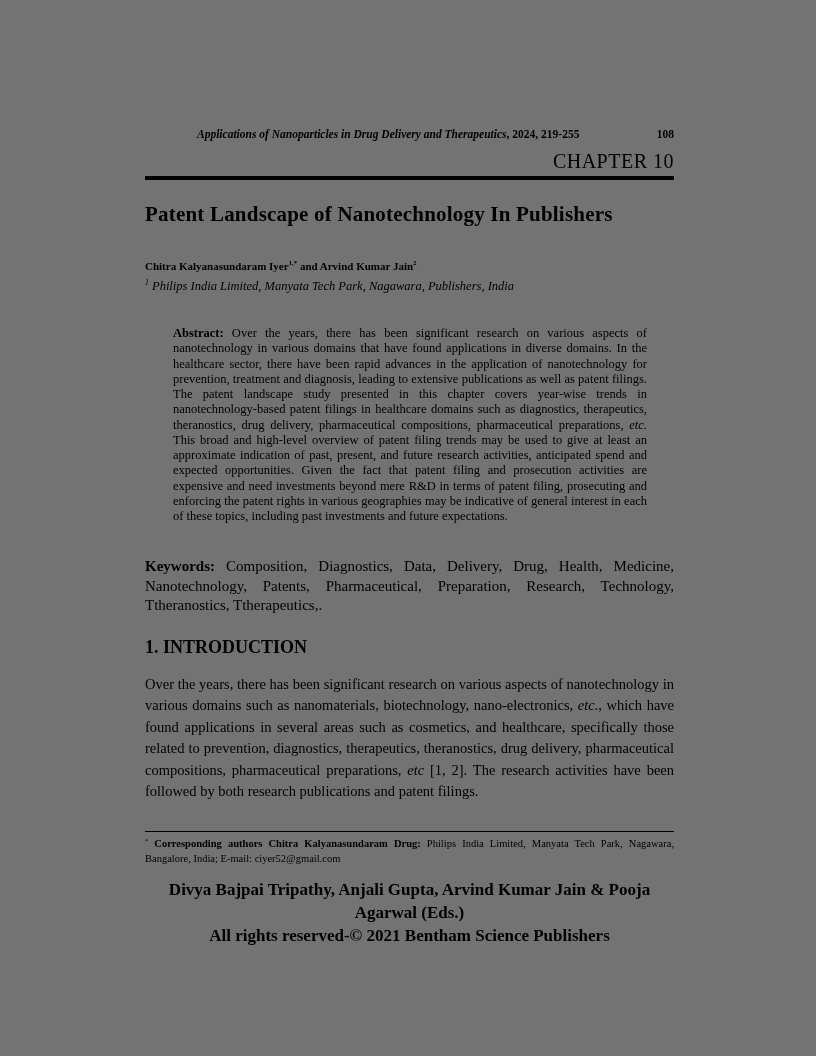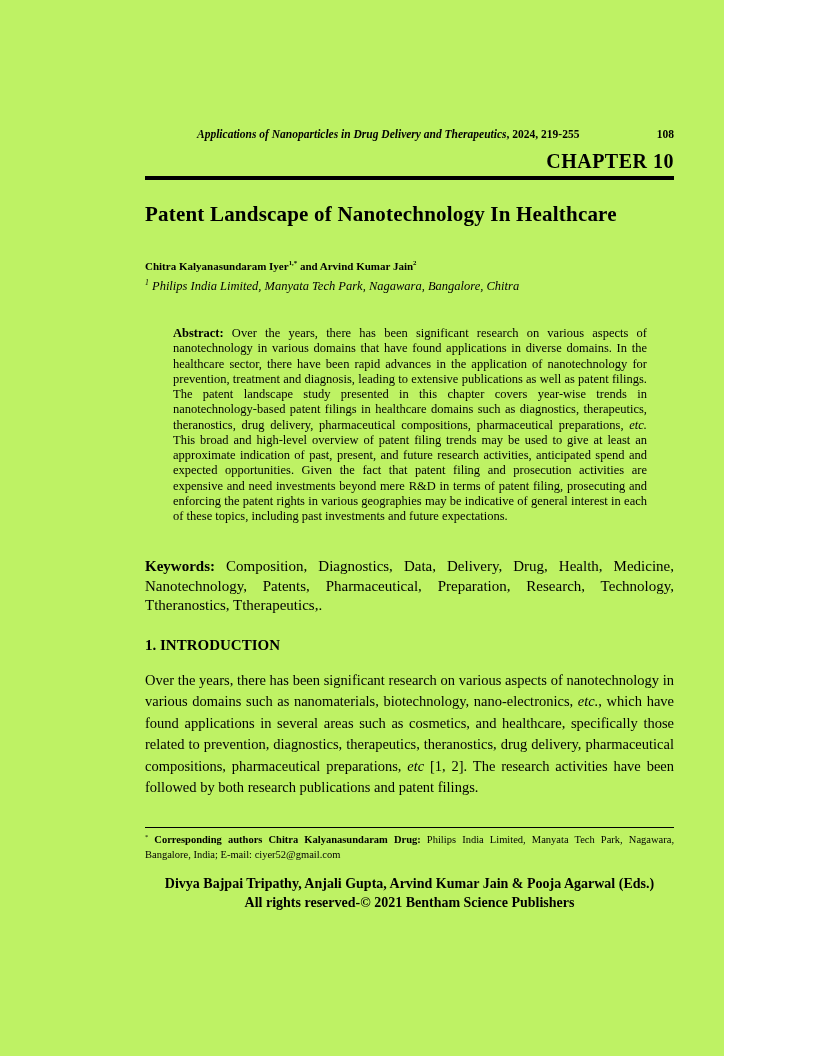--- a/index.html
+++ b/index.html
@@ -1,21 +1,21 @@
 <!DOCTYPE html>
 <html><head>
 <meta charset="utf-8">
 <style>
   * { margin: 0; padding: 0; box-sizing: border-box; }
   html, body { background: #ffffff; }
   .page {
     position: relative;
-    width: 724px;
+    width: 816px;
     height: 1056px;
-    background: #bef264;
+    background: #737373;
     font-family: "Liberation Serif", serif;
     color: #000000;
     overflow: hidden;
   }
   .content {
     position: absolute;
     left: 145px;
     top: 128px;
     width: 529px;
   }
@@ -27,21 +27,21 @@
     font-size: 11.5px;
     font-weight: bold;
     padding-left: 52px;
   }
   .running-head .rh-italic { font-style: italic; }
   .running-head .rh-page { font-style: normal; }
   
   .chapter-line {
     text-align: right;
     font-size: 20px;
-    font-weight: bold;
+    font-weight: normal;
     margin-top: 10px;
     letter-spacing: 0.5px;
   }
   .black-rule {
     height: 4px;
     background: #000000;
     margin-top: 3px;
   }
   
   .chapter-title {
@@ -78,21 +78,21 @@
   .keywords {
     margin-top: 33px;
     font-size: 15px;
     line-height: 1.3;
     text-align: justify;
   }
   .keywords .bold { font-weight: bold; }
   
   .section-heading {
     margin-top: 21px;
-    font-size: 15px;
+    font-size: 18px;
     font-weight: bold;
   }
   .body-paragraph {
     margin-top: 16px;
     font-size: 14.5px;
     line-height: 1.48;
     text-align: justify;
   }
   
   .footnote {
@@ -101,49 +101,49 @@
     padding-top: 5px;
     font-size: 10.5px;
     line-height: 1.35;
     text-align: justify;
   }
   .footnote .bold { font-weight: bold; }
   
   .footer {
     margin-top: 13px;
     text-align: center;
-    font-size: 14px;
+    font-size: 17px;
     font-weight: bold;
     line-height: 1.35;
   }
 </style>
 </head>
 <body>
 
 <div class="page">
   <div class="content">
 
     <div class="running-head">
       <span>
         <span class="rh-italic">Applications of Nanoparticles in Drug Delivery and Therapeutics</span><span class="rh-page">, 2024, 219-255</span>
       </span>
       <span class="rh-page">108</span>
     </div>
 
     <div class="chapter-line">CHAPTER 10</div>
     <div class="black-rule"></div>
 
-    <h1 class="chapter-title">Patent Landscape of Nanotechnology In Healthcare</h1>
+    <h1 class="chapter-title">Patent Landscape of Nanotechnology In Publishers</h1>
 
     <div class="authors">
       <span>Chitra Kalyanasundaram Iyer</span><sup>1,*</sup><span> and </span><span>Arvind Kumar Jain</span><sup>2</sup>
     </div>
 
     <div class="affiliation">
-      <sup>1</sup><span> Philips India Limited, Manyata Tech Park, Nagawara, Bangalore, Chitra</span>
+      <sup>1</sup><span> Philips India Limited, Manyata Tech Park, Nagawara, Publishers, India</span>
     </div>
 
     <div class="abstract">
       <span class="bold">Abstract:</span><span> Over the years, there has been significant research on various aspects of nanotechnology in various domains that have found applications in diverse domains. In the healthcare sector, there have been rapid advances in the application of nanotechnology for prevention, treatment and diagnosis, leading to extensive publications as well as patent filings. The patent landscape study presented in this chapter covers year-wise trends in nanotechnology-based patent filings in healthcare domains such as diagnostics, therapeutics, theranostics, drug delivery, pharmaceutical compositions, pharmaceutical preparations, </span><span class="italic">etc.</span><span> This broad and high-level overview of patent filing trends may be used to give at least an approximate indication of past, present, and future research activities, anticipated spend and expected opportunities. Given the fact that patent filing and prosecution activities are expensive and need investments beyond mere R&amp;D in terms of patent filing, prosecuting and enforcing the patent rights in various geographies may be indicative of general interest in each of these topics, including past investments and future expectations.</span>
     </div>
 
     <div class="keywords">
       <span class="bold">Keywords:</span><span> Composition, Diagnostics, Data, Delivery, Drug, Health, Medicine, Nanotechnology, Patents, Pharmaceutical, Preparation, Research, Technology, Ttheranostics, Ttherapeutics,.</span>
     </div>
 

